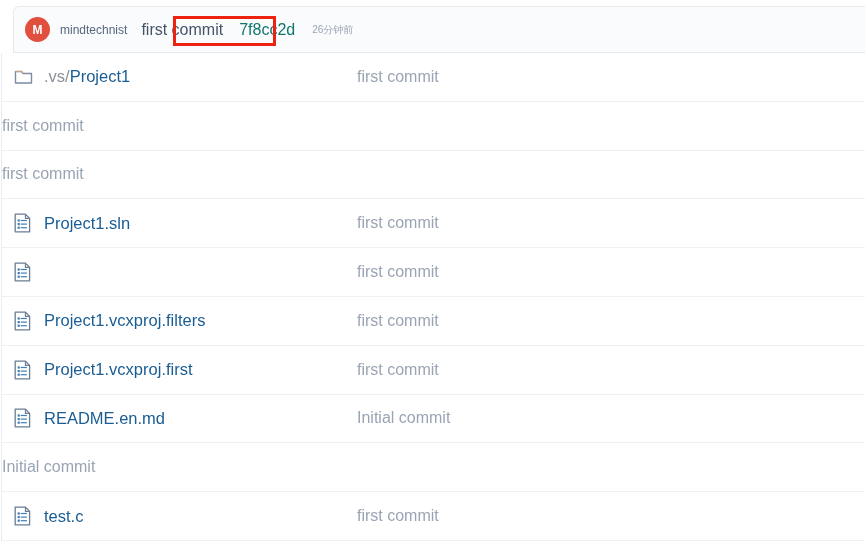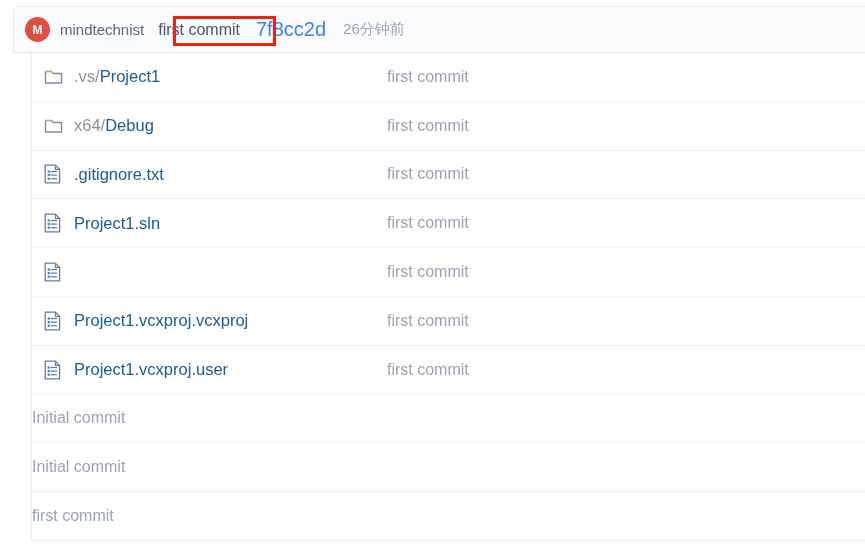--- a/index.html
+++ b/index.html
@@ -48,21 +48,21 @@
     font-weight: bold;
     display: flex;
     align-items: center;
     justify-content: center;
     flex: 0 0 auto;
     letter-spacing: 0;
   }
 
   .author-name {
     margin-left: 10px;
-    font-size: 15px;
+    font-size: 12px;
     color: #58667e;
     white-space: nowrap;
   }
 
   .commit-msg-wrap {
     position: relative;
     margin-left: 14px;
     display: flex;
     align-items: center;
   }
@@ -81,37 +81,37 @@
     width: 103px;
     height: 30px;
     border: 3px solid #ee2211;
     box-sizing: border-box;
     pointer-events: none;
     z-index: 5;
   }
 
   .commit-hash {
     margin-left: 16px;
-    font-size: 20px;
-    color: #3b82f6;
+    font-size: 16px;
+    color: #0f766e;
     white-space: nowrap;
   }
 
   .commit-time {
     margin-left: 17px;
-    font-size: 15px;
+    font-size: 10px;
     color: #9aa4b4;
     white-space: nowrap;
     text-align: right;
   }
 
   
   .file-list {
     position: absolute;
-    left: 31px;
+    left: 1px;
     top: 53px;
     right: 0;
     border-left: 1px solid #e9edf1;
     box-sizing: border-box;
   }
 
   .file-row {
     display: flex;
     align-items: center;
     height: 48.8px;
@@ -183,47 +183,23 @@
             <svg width="19" height="17" viewBox="0 0 19 17">
               <path d="M1.5 3.5 h6 l1.6 2 h8.4 v9.5 h-16 z" fill="#ffffff" stroke="#7d8ba3" stroke-width="1.4" stroke-linejoin="round"></path>
               <path d="M1.5 3.5 h6 l1.6 2" fill="none" stroke="#c9a37a" stroke-width="1.1"></path>
             </svg>
           </span>
           <span class="entry-name"><span class="dim">.vs/</span><span class="strong">Project1</span></span>
         </div>
         <div class="cell-commit">first commit</div>
       </div>
       <div class="file-row">
-        <div class="cell-name">
-          <span class="icon-slot">
-            <svg width="19" height="17" viewBox="0 0 19 17">
-              <path d="M1.5 3.5 h6 l1.6 2 h8.4 v9.5 h-16 z" fill="#ffffff" stroke="#7d8ba3" stroke-width="1.4" stroke-linejoin="round"></path>
-              <path d="M1.5 3.5 h6 l1.6 2" fill="none" stroke="#c9a37a" stroke-width="1.1"></path>
-            </svg>
-          </span>
-          <span class="entry-name"><span class="dim">x64/</span><span class="strong">Debug</span></span>
-        </div>
-        <div class="cell-commit">first commit</div>
-      </div>
-      <div class="file-row">
-        <div class="cell-name">
-          <span class="icon-slot">
-            <svg width="17" height="20" viewBox="0 0 17 20">
-              <path d="M1.2 1.2 h10.2 l4.2 4.2 v13.4 h-14.4 z" fill="#ffffff" stroke="#6b7c96" stroke-width="1.3" stroke-linejoin="round"></path>
-              <path d="M11.4 1.2 v4.2 h4.2" fill="none" stroke="#6b7c96" stroke-width="1.1"></path>
-              <rect x="3.6" y="6.4" width="2.2" height="2.2" fill="#3f7fb5"></rect>
-              <rect x="6.7" y="6.9" width="6.2" height="1.2" fill="#3f7fb5"></rect>
-              <rect x="3.6" y="10" width="2.2" height="2.2" fill="#3f7fb5"></rect>
-              <rect x="6.7" y="10.5" width="6.2" height="1.2" fill="#3f7fb5"></rect>
-              <rect x="3.6" y="13.6" width="2.2" height="2.2" fill="#3f7fb5"></rect>
-              <rect x="6.7" y="14.1" width="6.2" height="1.2" fill="#3f7fb5"></rect>
-            </svg>
-          </span>
-          <span class="entry-name"><span class="strong">.gitignore.txt</span></span>
-        </div>
+        <div class="cell-commit">first commit</div>
+      </div>
+      <div class="file-row">
         <div class="cell-commit">first commit</div>
       </div>
       <div class="file-row">
         <div class="cell-name">
           <span class="icon-slot">
             <svg width="17" height="20" viewBox="0 0 17 20">
               <path d="M1.2 1.2 h10.2 l4.2 4.2 v13.4 h-14.4 z" fill="#ffffff" stroke="#6b7c96" stroke-width="1.3" stroke-linejoin="round"></path>
               <path d="M11.4 1.2 v4.2 h4.2" fill="none" stroke="#6b7c96" stroke-width="1.1"></path>
               <rect x="3.6" y="6.4" width="2.2" height="2.2" fill="#3f7fb5"></rect>
               <rect x="6.7" y="6.9" width="6.2" height="1.2" fill="#3f7fb5"></rect>
@@ -261,45 +237,75 @@
               <path d="M1.2 1.2 h10.2 l4.2 4.2 v13.4 h-14.4 z" fill="#ffffff" stroke="#6b7c96" stroke-width="1.3" stroke-linejoin="round"></path>
               <path d="M11.4 1.2 v4.2 h4.2" fill="none" stroke="#6b7c96" stroke-width="1.1"></path>
               <rect x="3.6" y="6.4" width="2.2" height="2.2" fill="#3f7fb5"></rect>
               <rect x="6.7" y="6.9" width="6.2" height="1.2" fill="#3f7fb5"></rect>
               <rect x="3.6" y="10" width="2.2" height="2.2" fill="#3f7fb5"></rect>
               <rect x="6.7" y="10.5" width="6.2" height="1.2" fill="#3f7fb5"></rect>
               <rect x="3.6" y="13.6" width="2.2" height="2.2" fill="#3f7fb5"></rect>
               <rect x="6.7" y="14.1" width="6.2" height="1.2" fill="#3f7fb5"></rect>
             </svg>
           </span>
-          <span class="entry-name"><span class="strong">Project1.vcxproj.vcxproj</span></span>
-        </div>
-        <div class="cell-commit">first commit</div>
-      </div>
-      <div class="file-row">
-        <div class="cell-name">
-          <span class="icon-slot">
-            <svg width="17" height="20" viewBox="0 0 17 20">
-              <path d="M1.2 1.2 h10.2 l4.2 4.2 v13.4 h-14.4 z" fill="#ffffff" stroke="#6b7c96" stroke-width="1.3" stroke-linejoin="round"></path>
-              <path d="M11.4 1.2 v4.2 h4.2" fill="none" stroke="#6b7c96" stroke-width="1.1"></path>
-              <rect x="3.6" y="6.4" width="2.2" height="2.2" fill="#3f7fb5"></rect>
-              <rect x="6.7" y="6.9" width="6.2" height="1.2" fill="#3f7fb5"></rect>
-              <rect x="3.6" y="10" width="2.2" height="2.2" fill="#3f7fb5"></rect>
-              <rect x="6.7" y="10.5" width="6.2" height="1.2" fill="#3f7fb5"></rect>
-              <rect x="3.6" y="13.6" width="2.2" height="2.2" fill="#3f7fb5"></rect>
-              <rect x="6.7" y="14.1" width="6.2" height="1.2" fill="#3f7fb5"></rect>
-            </svg>
-          </span>
-          <span class="entry-name"><span class="strong">Project1.vcxproj.user</span></span>
-        </div>
-        <div class="cell-commit">first commit</div>
-      </div>
-      <div class="file-row">
+          <span class="entry-name"><span class="strong">Project1.vcxproj.filters</span></span>
+        </div>
+        <div class="cell-commit">first commit</div>
+      </div>
+      <div class="file-row">
+        <div class="cell-name">
+          <span class="icon-slot">
+            <svg width="17" height="20" viewBox="0 0 17 20">
+              <path d="M1.2 1.2 h10.2 l4.2 4.2 v13.4 h-14.4 z" fill="#ffffff" stroke="#6b7c96" stroke-width="1.3" stroke-linejoin="round"></path>
+              <path d="M11.4 1.2 v4.2 h4.2" fill="none" stroke="#6b7c96" stroke-width="1.1"></path>
+              <rect x="3.6" y="6.4" width="2.2" height="2.2" fill="#3f7fb5"></rect>
+              <rect x="6.7" y="6.9" width="6.2" height="1.2" fill="#3f7fb5"></rect>
+              <rect x="3.6" y="10" width="2.2" height="2.2" fill="#3f7fb5"></rect>
+              <rect x="6.7" y="10.5" width="6.2" height="1.2" fill="#3f7fb5"></rect>
+              <rect x="3.6" y="13.6" width="2.2" height="2.2" fill="#3f7fb5"></rect>
+              <rect x="6.7" y="14.1" width="6.2" height="1.2" fill="#3f7fb5"></rect>
+            </svg>
+          </span>
+          <span class="entry-name"><span class="strong">Project1.vcxproj.first</span></span>
+        </div>
+        <div class="cell-commit">first commit</div>
+      </div>
+      <div class="file-row">
+        <div class="cell-name">
+          <span class="icon-slot">
+            <svg width="17" height="20" viewBox="0 0 17 20">
+              <path d="M1.2 1.2 h10.2 l4.2 4.2 v13.4 h-14.4 z" fill="#ffffff" stroke="#6b7c96" stroke-width="1.3" stroke-linejoin="round"></path>
+              <path d="M11.4 1.2 v4.2 h4.2" fill="none" stroke="#6b7c96" stroke-width="1.1"></path>
+              <rect x="3.6" y="6.4" width="2.2" height="2.2" fill="#3f7fb5"></rect>
+              <rect x="6.7" y="6.9" width="6.2" height="1.2" fill="#3f7fb5"></rect>
+              <rect x="3.6" y="10" width="2.2" height="2.2" fill="#3f7fb5"></rect>
+              <rect x="6.7" y="10.5" width="6.2" height="1.2" fill="#3f7fb5"></rect>
+              <rect x="3.6" y="13.6" width="2.2" height="2.2" fill="#3f7fb5"></rect>
+              <rect x="6.7" y="14.1" width="6.2" height="1.2" fill="#3f7fb5"></rect>
+            </svg>
+          </span>
+          <span class="entry-name"><span class="strong">README.en.md</span></span>
+        </div>
         <div class="cell-commit">Initial commit</div>
       </div>
       <div class="file-row">
         <div class="cell-commit">Initial commit</div>
       </div>
       <div class="file-row">
+        <div class="cell-name">
+          <span class="icon-slot">
+            <svg width="17" height="20" viewBox="0 0 17 20">
+              <path d="M1.2 1.2 h10.2 l4.2 4.2 v13.4 h-14.4 z" fill="#ffffff" stroke="#6b7c96" stroke-width="1.3" stroke-linejoin="round"></path>
+              <path d="M11.4 1.2 v4.2 h4.2" fill="none" stroke="#6b7c96" stroke-width="1.1"></path>
+              <rect x="3.6" y="6.4" width="2.2" height="2.2" fill="#3f7fb5"></rect>
+              <rect x="6.7" y="6.9" width="6.2" height="1.2" fill="#3f7fb5"></rect>
+              <rect x="3.6" y="10" width="2.2" height="2.2" fill="#3f7fb5"></rect>
+              <rect x="6.7" y="10.5" width="6.2" height="1.2" fill="#3f7fb5"></rect>
+              <rect x="3.6" y="13.6" width="2.2" height="2.2" fill="#3f7fb5"></rect>
+              <rect x="6.7" y="14.1" width="6.2" height="1.2" fill="#3f7fb5"></rect>
+            </svg>
+          </span>
+          <span class="entry-name"><span class="strong">test.c</span></span>
+        </div>
         <div class="cell-commit">first commit</div>
       </div>
     </div>
 </div>
 
 </body></html>

